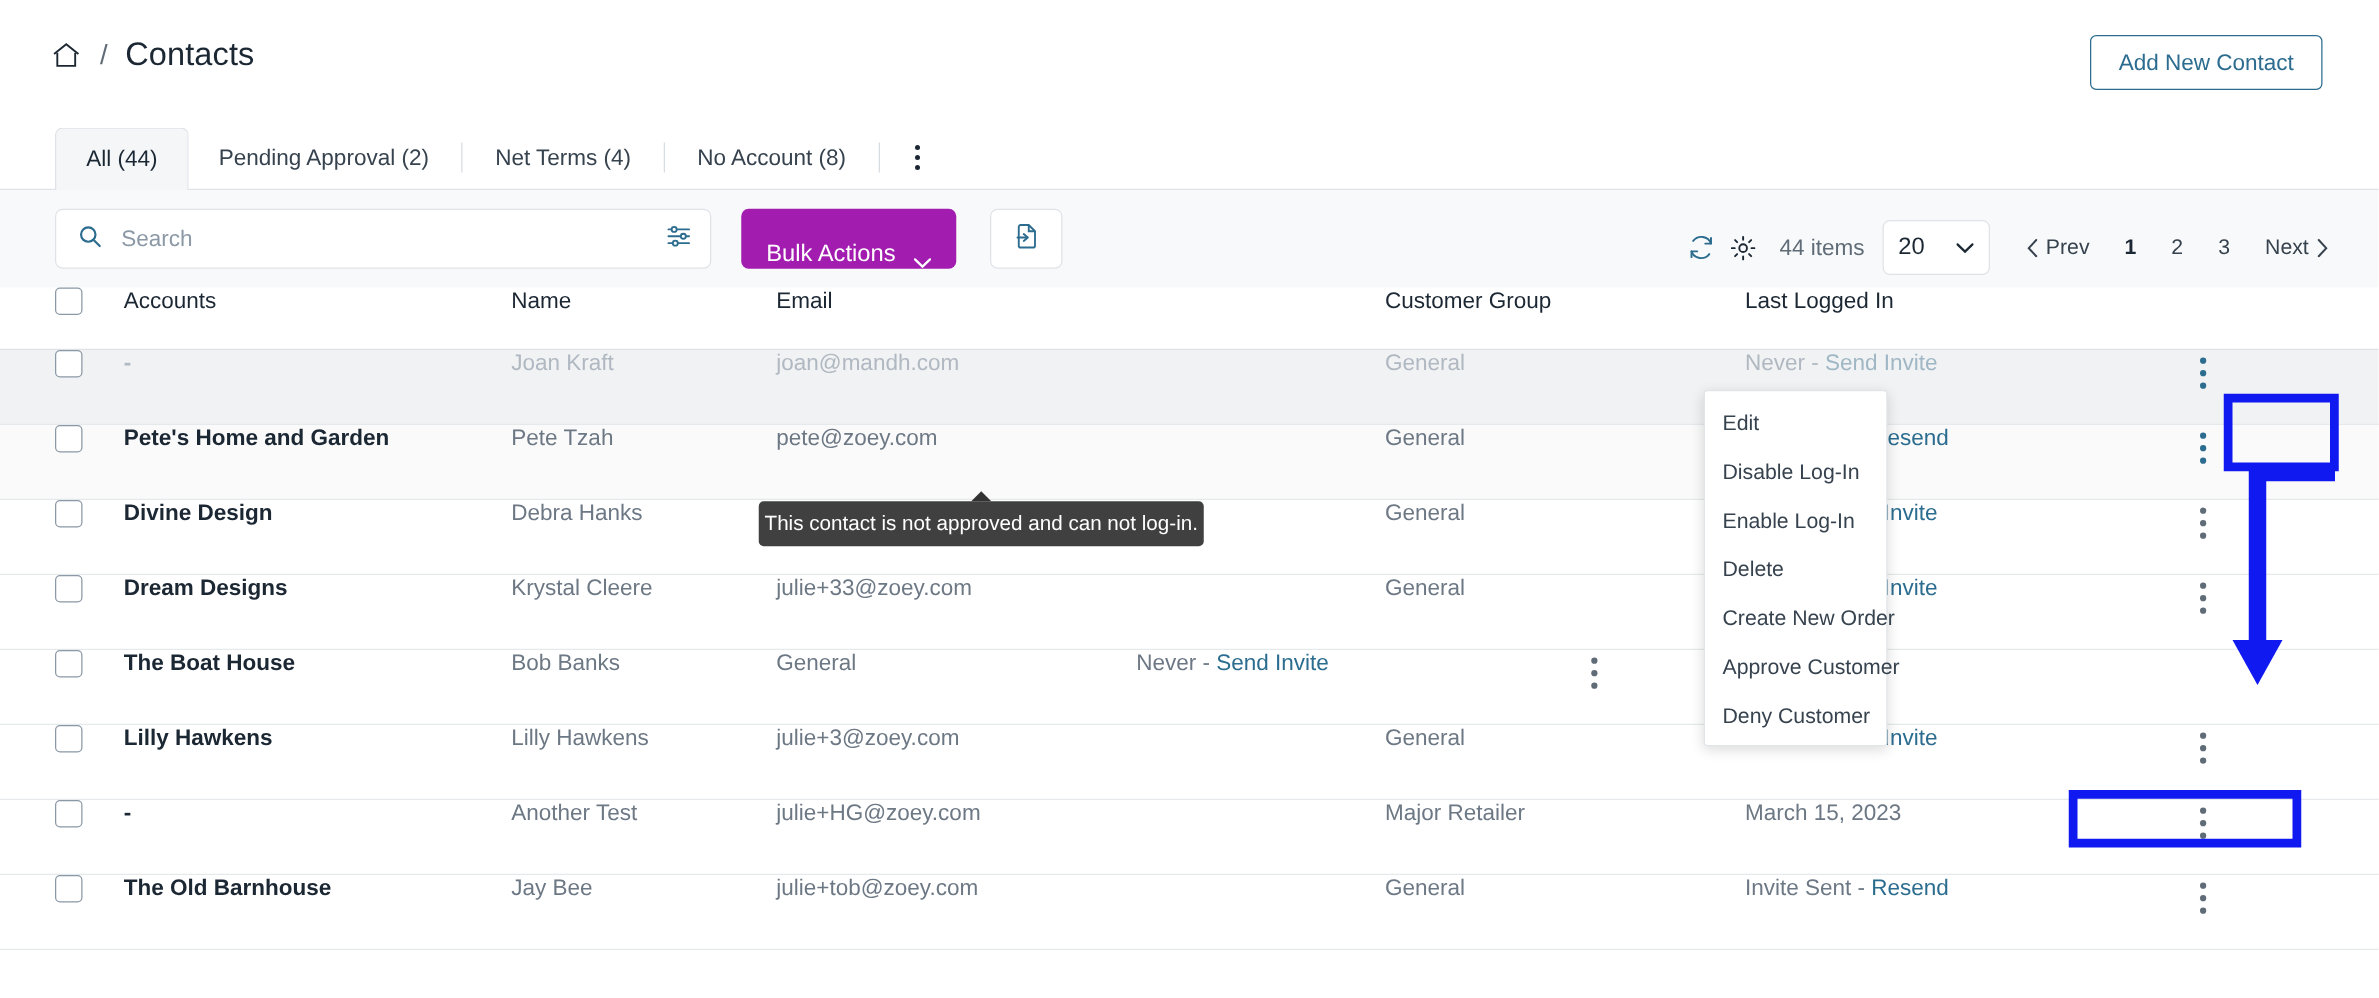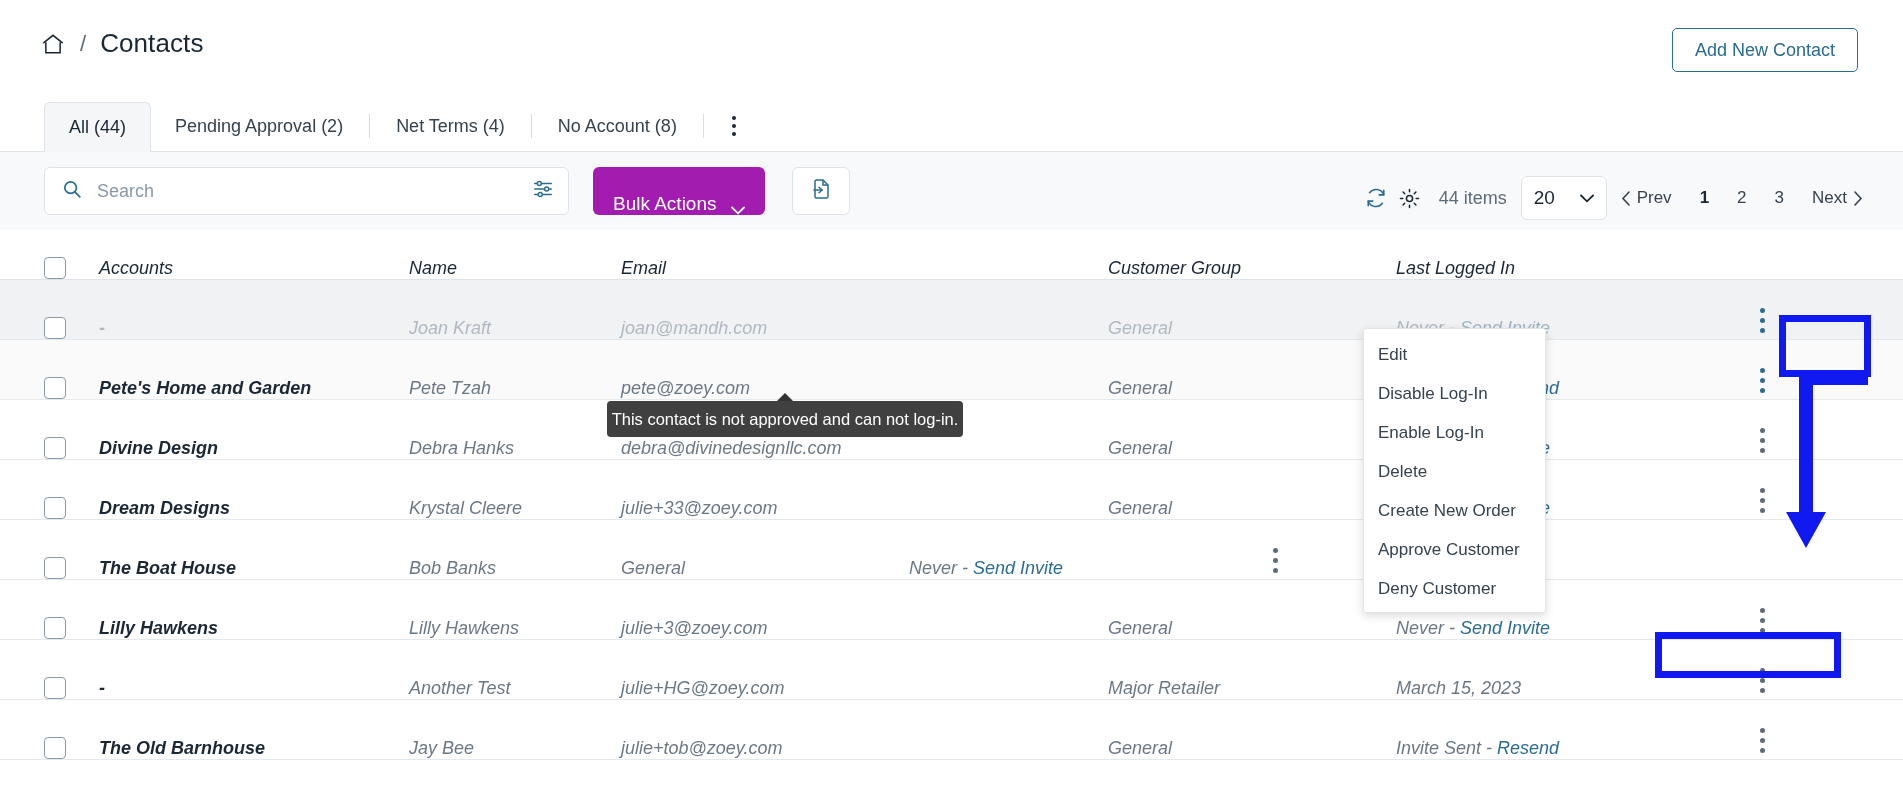--- a/index.html
+++ b/index.html
@@ -85,30 +85,30 @@
     background:#ffffff; border:1px solid #dfe3e8; border-radius:6px;
     display:flex; align-items:center; justify-content:center; cursor:pointer;
   }
 
   .pager { position:absolute; right: 40px; top: 22px; height:48px; display:flex; align-items:center; gap: 0; }
   .icon-btn { width:34px; height:34px; display:flex; align-items:center; justify-content:center; cursor:pointer; }
   .items-count { font-size:18px; color:#5f6b76; margin: 0 14px 0 12px; white-space:nowrap; }
   .perpage {
     height:44px; width: 86px; border:1px solid #dfe3e8; border-radius:6px; background:#ffffff;
     display:flex; align-items:center; justify-content:space-between; padding: 0 12px;
-    font-size:19px; color:#1b2733; cursor:pointer; margin-right: 14px;
+    font-size:19px; color:#1b2733; cursor:pointer; margin-right: 29px;
   }
   .pg { display:flex; align-items:center; gap:28px; font-size:17px; color:#36424e; }
   .pg span { cursor:pointer; }
   .pg .cur { font-weight:700; color:#1b2733; }
   .pg .prev, .pg .next { display:flex; align-items:center; gap:6px; }
 
   
   .table { position:absolute; left:0; top: 230px; width:1903px; }
-  .thead, .trow { display:flex; align-items:flex-end; width:1903px;font-style:italic; }
+  .thead, .trow { display:flex; align-items:flex-start; width:1903px; }
   .thead { height: 50px; padding-left: 44px; border-bottom:1px solid #dfe3e8; }
   .trow { height: 60px; padding-left: 44px; border-bottom:1px solid #e6e9ec; background:#ffffff; }
   .trow.dim { background:#f1f2f3; }
   .trow.dim2 { background:#fafafa; }
   .cb {
     width: 22px; height: 22px; border:1.6px solid #8b98a5; border-radius:4px; background:#fff;
     flex:none; cursor:pointer;
   }
   .c-check { width: 55px; flex:none; }
   .c-acct { width: 310px; flex:none; }
@@ -137,21 +137,21 @@
     font-size:16.5px; z-index: 40; white-space:nowrap;
   }
   .tooltip:before {
     content:""; position:absolute; top:-8px; left:50%; margin-left:-8px;
     border-left:8px solid transparent; border-right:8px solid transparent;
     border-bottom:8px solid #333333;
   }
 
   
   .dropdown {
-    position:absolute; left: 1363px; top: 328px; width: 183px;
+    position:absolute; left: 1363px; top: 312px; width: 147px;
     background:#ffffff; border:1px solid #e2e5e8; border-radius:3px;
     box-shadow: 0 3px 10px rgba(0,0,0,.14); z-index: 50; padding: 6px 0 4px 0;
   }
   .dd-item {
     height: 39px; display:flex; align-items:center; padding: 0 0 0 14px;
     font-size:17px; color:#36424e; cursor:pointer; white-space:nowrap;
   }
 
   
   .anno-box {

